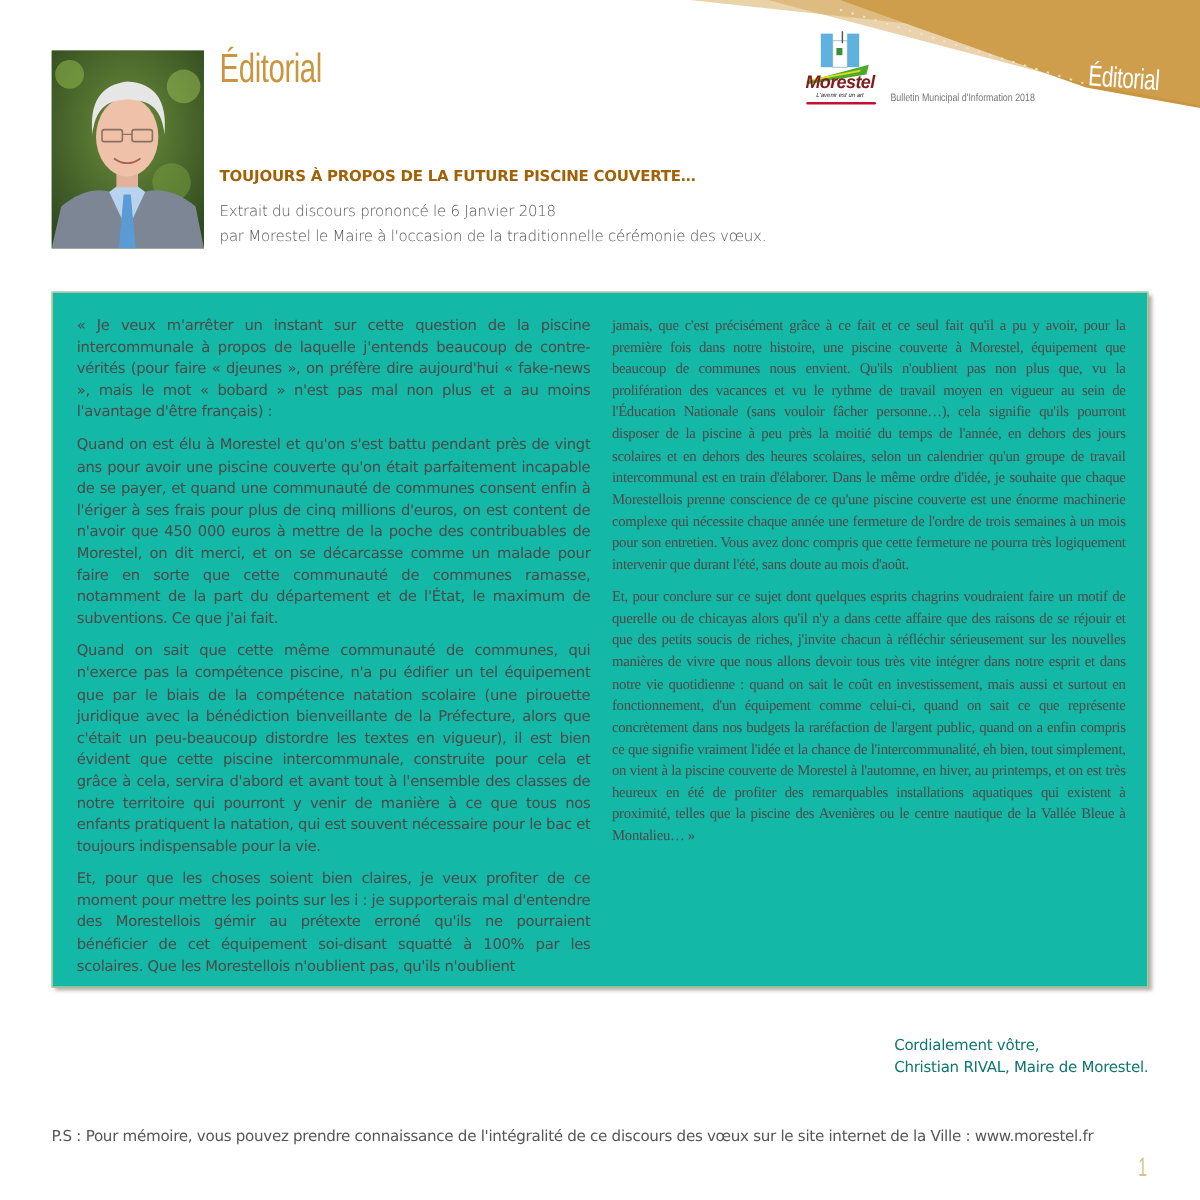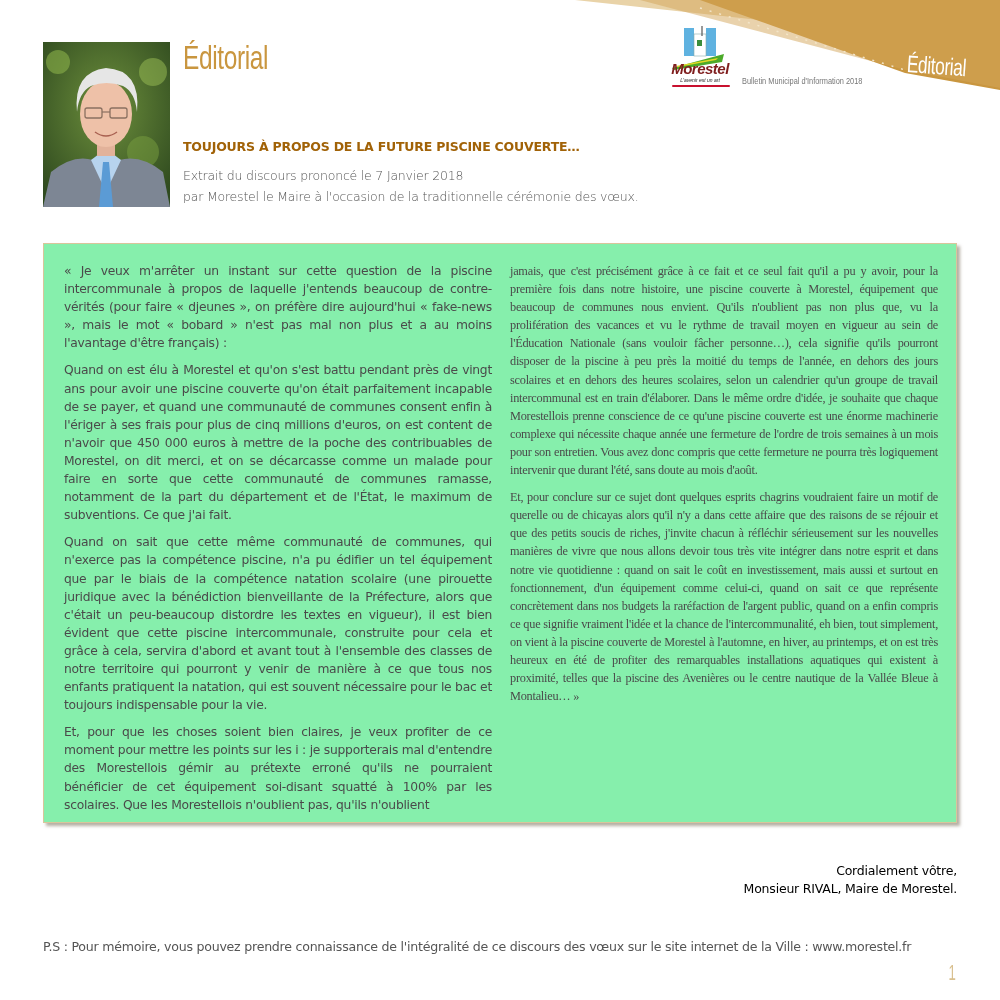--- a/index.html
+++ b/index.html
@@ -54,37 +54,37 @@
     }
     .subline {
       position: absolute; left: 183px; font-size: 12.5px; color: #555; letter-spacing: -0.2px;
       font-family: "DejaVu Sans", sans-serif; font-weight: 300;
     }
     .subline.l1 { top: 168px; }
     .subline.l2 { top: 189px; }
     
     .quote-box {
       position: absolute; left: 43px; top: 243px; width: 914px; height: 580px;
-      border: 1px solid #d9c59b; background: #86efac;
+      border: 1px solid #d9c59b; background: #14b8a6;
       box-shadow: 3px 3px 3px rgba(120,110,90,0.55);
       box-sizing: border-box;
     }
     .col {
       position: absolute; top: 18px; width: 428px;
       font-size: 12.3px; line-height: 18.1px; color: #4a4a4a;
       text-align: justify; letter-spacing: -0.25px;
       font-family: "DejaVu Sans", sans-serif;
     }
     .col.left { left: 20px; }
     .col.right { left: 466px; font-family: Liberation Serif, serif; }
     .col p { margin: 0 0 9px 0; }
     
     .signature {
-      position: absolute; right: 43px; top: 862px; text-align: right;
-      font-size: 12.5px; line-height: 18px; color: #000000; letter-spacing: -0.2px; margin-left: 28px;
+      position: absolute; right: 43px; top: 862px; text-align: left;
+      font-size: 12.5px; line-height: 18px; color: #0f766e; letter-spacing: -0.2px; margin-left: 28px;
     }
     .ps {
       position: absolute; left: 43px; top: 939px;
       font-size: 12.6px; color: #555; letter-spacing: -0.25px; text-align: center;
     }
     .page-number {
       position: absolute; left: 946px; top: 960px;
       font-family: "Liberation Sans", sans-serif; font-size: 22px; color: #d9c08f;
       transform: scaleX(0.6);
     }
@@ -142,35 +142,35 @@
     <rect x="42" y="66" width="17" height="10" rx="2" fill="none" stroke="#8a7060" stroke-width="1.3"></rect>
     <rect x="67" y="66" width="17" height="10" rx="2" fill="none" stroke="#8a7060" stroke-width="1.3"></rect>
     <line x1="59" y1="70" x2="67" y2="70" stroke="#8a7060" stroke-width="1.2"></line>
 
     <path d="M52 90 Q63 98 74 90" stroke="#a86050" stroke-width="1.5" fill="none"></path>
   </svg>
 </div>
 
 <div class="page-title">Éditorial</div>
 <div class="headline">TOUJOURS À PROPOS DE LA FUTURE PISCINE COUVERTE…</div>
-<div class="subline l1">Extrait du discours prononcé le 7 Janvier 2018</div>
+<div class="subline l1">Extrait du discours prononcé le 6 Janvier 2018</div>
 <div class="subline l2">par Morestel le Maire à l'occasion de la traditionnelle cérémonie des vœux.</div>
 
 <div class="quote-box">
   <div class="col left">
     <p>« Je veux m'arrêter un instant sur cette question de la piscine intercommunale à propos de laquelle j'entends beaucoup de contre-vérités (pour faire « djeunes », on préfère dire aujourd'hui « fake-news », mais le mot « bobard » n'est pas mal non plus et a au moins l'avantage d'être français) :</p>
     <p>Quand on est élu à Morestel et qu'on s'est battu pendant près de vingt ans pour avoir une piscine couverte qu'on était parfaitement incapable de se payer, et quand une communauté de communes consent enfin à l'ériger à ses frais pour plus de cinq millions d'euros, on est content de n'avoir que 450 000 euros à mettre de la poche des contribuables de Morestel, on dit merci, et on se décarcasse comme un malade pour faire en sorte que cette communauté de communes ramasse, notamment de la part du département et de l'État, le maximum de subventions. Ce que j'ai fait.</p>
     <p>Quand on sait que cette même communauté de communes, qui n'exerce pas la compétence piscine, n'a pu édifier un tel équipement que par le biais de la compétence natation scolaire (une pirouette juridique avec la bénédiction bienveillante de la Préfecture, alors que c'était un peu-beaucoup distordre les textes en vigueur), il est bien évident que cette piscine intercommunale, construite pour cela et grâce à cela, servira d'abord et avant tout à l'ensemble des classes de notre territoire qui pourront y venir de manière à ce que tous nos enfants pratiquent la natation, qui est souvent nécessaire pour le bac et toujours indispensable pour la vie.</p>
     <p>Et, pour que les choses soient bien claires, je veux profiter de ce moment pour mettre les points sur les i : je supporterais mal d'entendre des Morestellois gémir au prétexte erroné qu'ils ne pourraient bénéficier de cet équipement soi-disant squatté à 100% par les scolaires. Que les Morestellois n'oublient pas, qu'ils n'oublient</p>
   </div>
   <div class="col right">
     <p>jamais, que c'est précisément grâce à ce fait et ce seul fait qu'il a pu y avoir, pour la première fois dans notre histoire, une piscine couverte à Morestel, équipement que beaucoup de communes nous envient. Qu'ils n'oublient pas non plus que, vu la prolifération des vacances et vu le rythme de travail moyen en vigueur au sein de l'Éducation Nationale (sans vouloir fâcher personne…), cela signifie qu'ils pourront disposer de la piscine à peu près la moitié du temps de l'année, en dehors des jours scolaires et en dehors des heures scolaires, selon un calendrier qu'un groupe de travail intercommunal est en train d'élaborer. Dans le même ordre d'idée, je souhaite que chaque Morestellois prenne conscience de ce qu'une piscine couverte est une énorme machinerie complexe qui nécessite chaque année une fermeture de l'ordre de trois semaines à un mois pour son entretien. Vous avez donc compris que cette fermeture ne pourra très logiquement intervenir que durant l'été, sans doute au mois d'août.</p>
     <p>Et, pour conclure sur ce sujet dont quelques esprits chagrins voudraient faire un motif de querelle ou de chicayas alors qu'il n'y a dans cette affaire que des raisons de se réjouir et que des petits soucis de riches, j'invite chacun à réfléchir sérieusement sur les nouvelles manières de vivre que nous allons devoir tous très vite intégrer dans notre esprit et dans notre vie quotidienne : quand on sait le coût en investissement, mais aussi et surtout en fonctionnement, d'un équipement comme celui-ci, quand on sait ce que représente concrètement dans nos budgets la raréfaction de l'argent public, quand on a enfin compris ce que signifie vraiment l'idée et la chance de l'intercommunalité, eh bien, tout simplement, on vient à la piscine couverte de Morestel à l'automne, en hiver, au printemps, et on est très heureux en été de profiter des remarquables installations aquatiques qui existent à proximité, telles que la piscine des Avenières ou le centre nautique de la Vallée Bleue à Montalieu… »</p>
   </div>
 </div>
 
 <div class="signature">
   <div>Cordialement vôtre,</div>
-  <div>Monsieur RIVAL, Maire de Morestel.</div>
+  <div>Christian RIVAL, Maire de Morestel.</div>
 </div>
 
 <div class="ps">P.S : Pour mémoire, vous pouvez prendre connaissance de l'intégralité de ce discours des vœux sur le site internet de la Ville : www.morestel.fr</div>
 <div class="page-number">1</div>
 
 </body></html>

